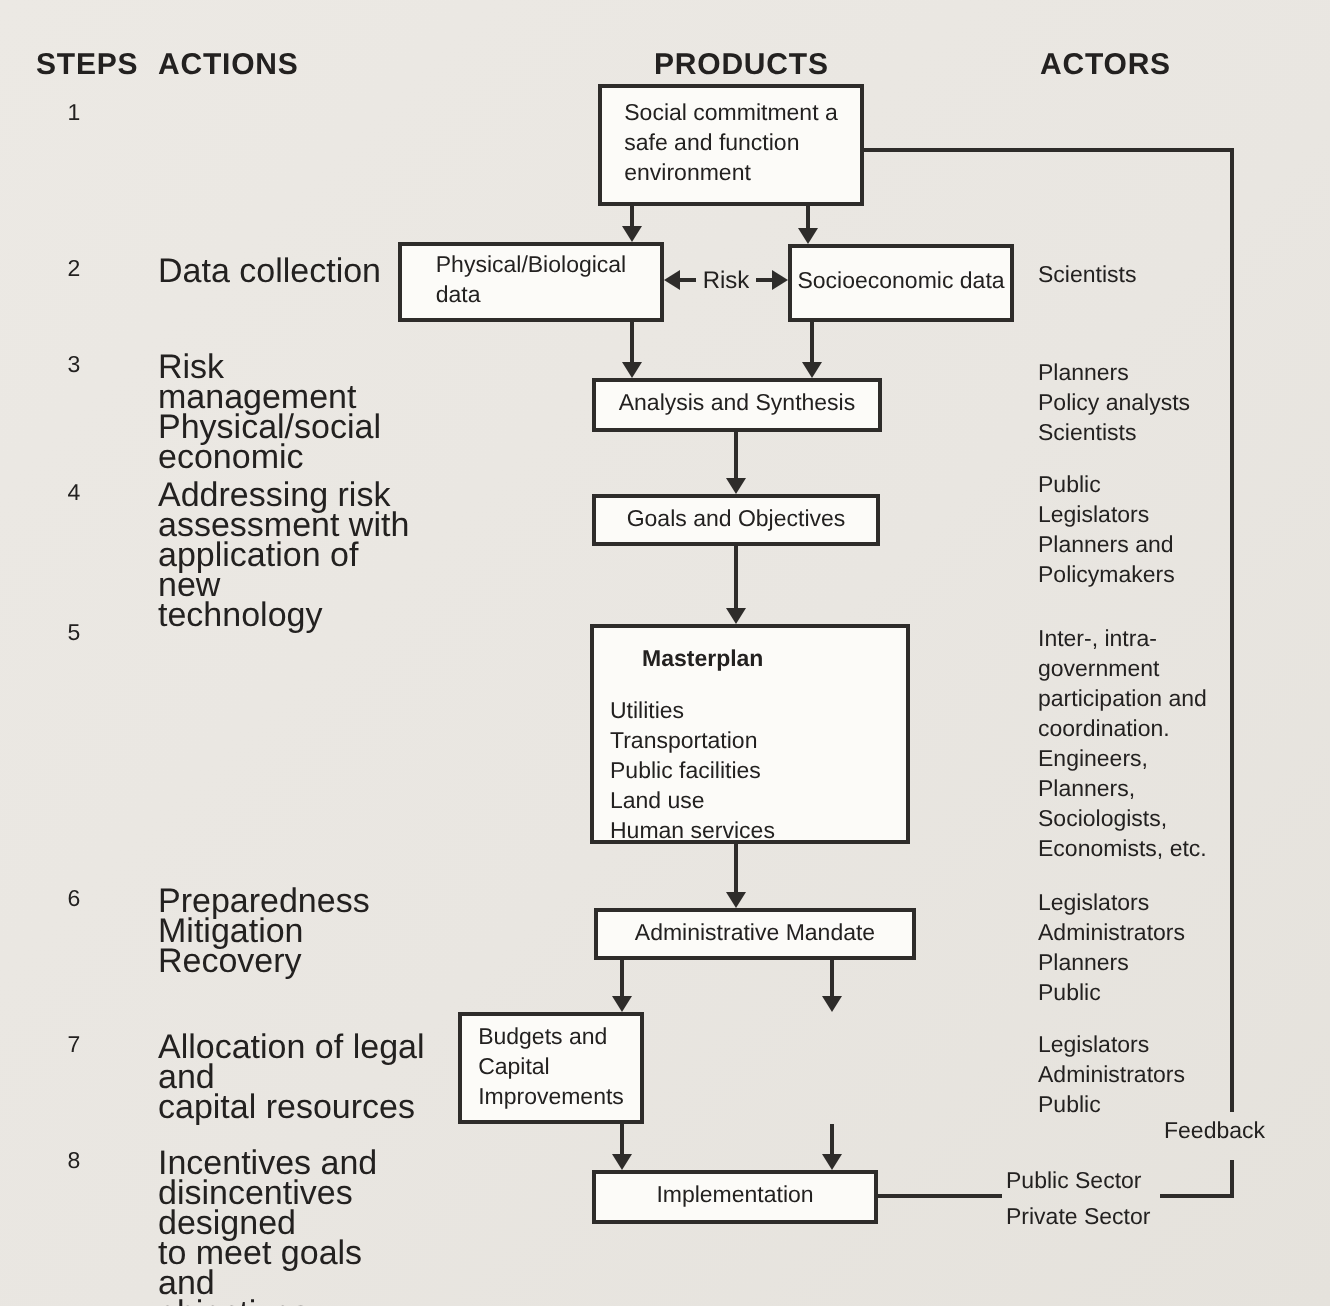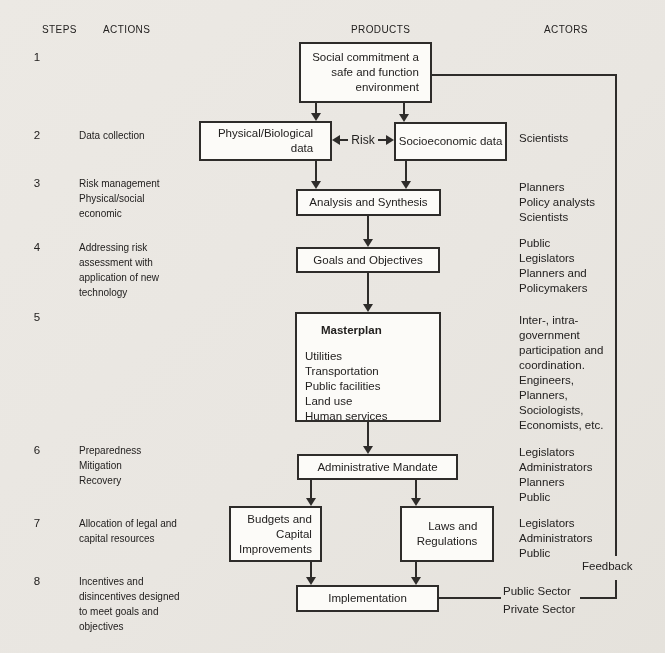--- a/index.html
+++ b/index.html
@@ -9,47 +9,46 @@
   }
   .page{
     position:relative;
     width:665px;height:653px;
     background:linear-gradient(135deg,#ece9e4 0%,#e9e6e1 55%,#e5e2dc 100%);
     color:#232120;
     overflow:hidden;
   }
   .hdr{
     position:absolute;
-    font-size:10px;font-weight:normal;letter-spacing:.4px;
+    font-size:15px;font-weight:bold;letter-spacing:.4px;
     white-space:nowrap;
-    margin-left:24px;
   }
   .stepnum{
     position:absolute;left:28px;width:18px;text-align:center;
     font-size:11.5px;line-height:15px;
   }
   .action{
     position:absolute;left:79px;width:135px;
-    font-size:10px;line-height:15px;
+    font-size:17px;line-height:15px;
   }
   .actors{
     position:absolute;left:519px;width:105px;
     font-size:11.5px;line-height:15px;
   }
   .pre{white-space:pre-line;}
   .box{
     position:absolute;
     background:#fcfbf8;
     border:2px solid #2e2c2a;
     box-sizing:border-box;
     font-size:11.5px;line-height:15px;
   }
   .box.center{
     display:flex;align-items:center;justify-content:center;
-    text-align:right;white-space:pre-line;
+    text-align:left;white-space:pre-line;
   }
   .mp-title{font-weight:bold;padding:9px 0 0 24px;font-size:11.5px;}
   .mp-items{padding:11px 0 0 8px;white-space:pre-line;}
   .line{position:absolute;background:#2e2c2a;}
   .arrow-v{position:absolute;width:10px;}
   .arrow-v .shaft{
     position:absolute;left:4px;top:0;bottom:6px;width:2px;background:#2e2c2a;
   }
   .arrow-v .head{
     position:absolute;left:0;bottom:0;width:0;height:0;
@@ -134,35 +133,33 @@
 
   <div class="box center" style="left:299px;top:42px;width:133px;height:61px">Social commitment a
 safe and function
 environment</div>
   <div class="box center" style="left:199px;top:121px;width:133px;height:40px">Physical/Biological
 data</div>
   <div class="box center" style="left:296px;top:189px;width:145px;height:27px">Analysis and Synthesis</div>
   <div class="box center" style="left:394px;top:122px;width:113px;height:39px">Socioeconomic data</div>
   <div class="box center" style="left:296px;top:247px;width:144px;height:26px">Goals and Objectives</div>
 
-  <div class="box" style="left:295px;top:312px;width:146px;height:110px">
+  <div class="box" style="left:295px;top:312px;width:160px;height:110px">
     <div class="mp-title">Masterplan</div>
     <div class="mp-items">Utilities
 Transportation
 Public facilities
 Land use
 Human services</div>
   </div>
 
   <div class="box center" style="left:297px;top:454px;width:161px;height:26px">Administrative Mandate</div>
   <div class="box center" style="left:229px;top:506px;width:93px;height:56px">Budgets and
 Capital
 Improvements</div>
-  <div class="box center" style="left:400px;top:506px;width:94px;height:56px">Laws and
-Regulations</div>
   <div class="box center" style="left:296px;top:585px;width:143px;height:27px">Implementation</div>
 
   <div class="arrow-v" style="left:311px;top:103px;height:18px">
       <span class="shaft"></span>
       <span class="head"></span>
     </div>
   <div class="arrow-v" style="left:399px;top:103px;height:19px">
       <span class="shaft"></span>
       <span class="head"></span>
     </div>

